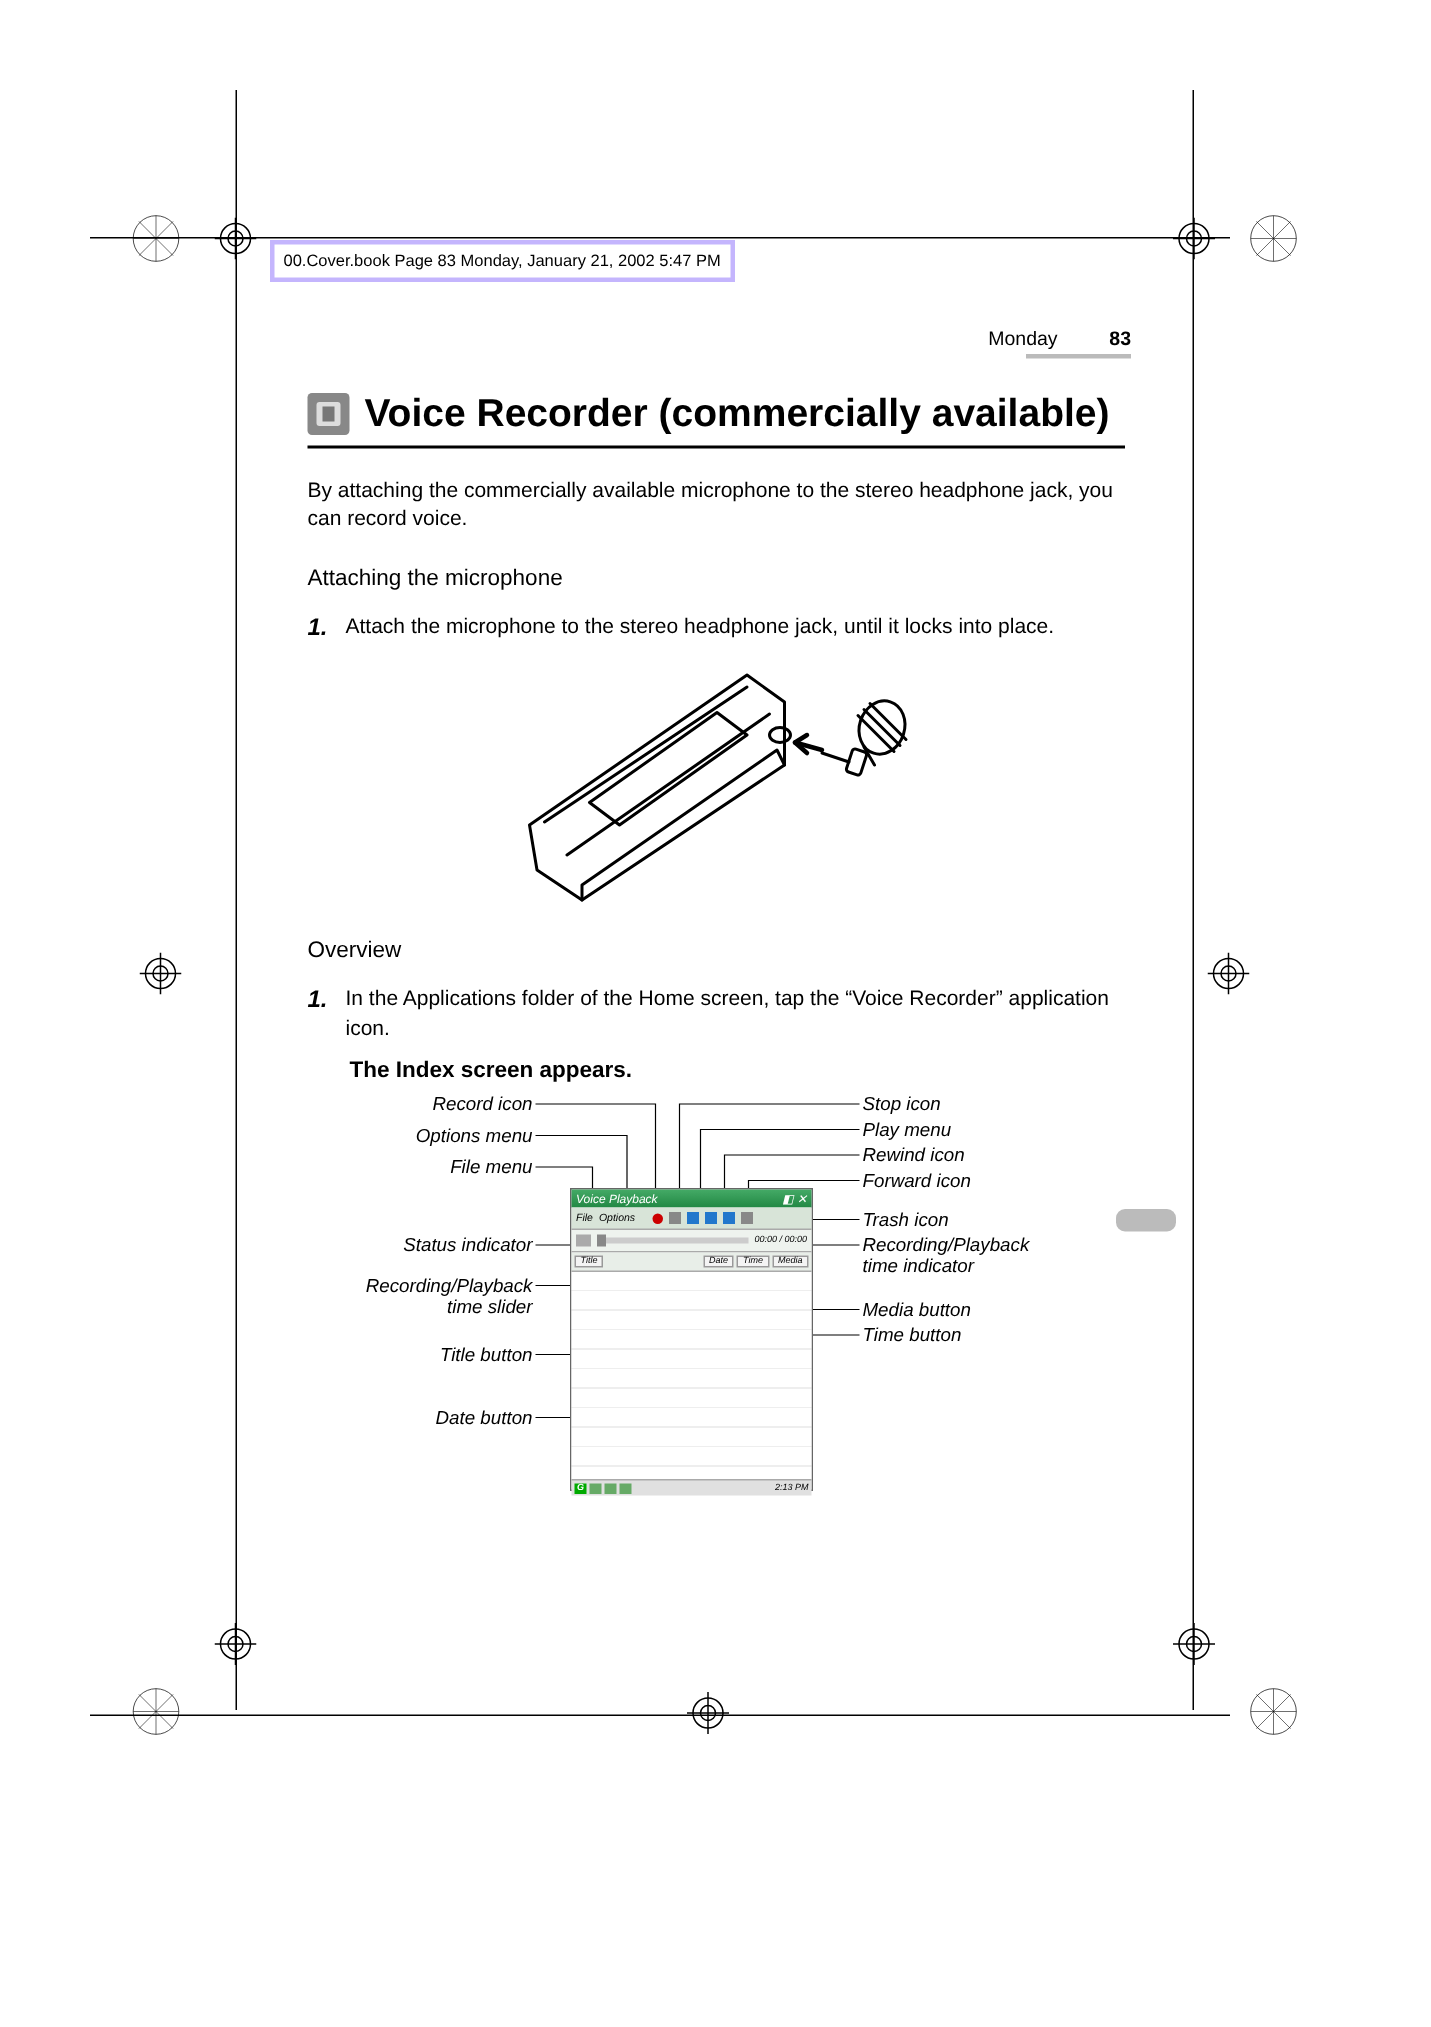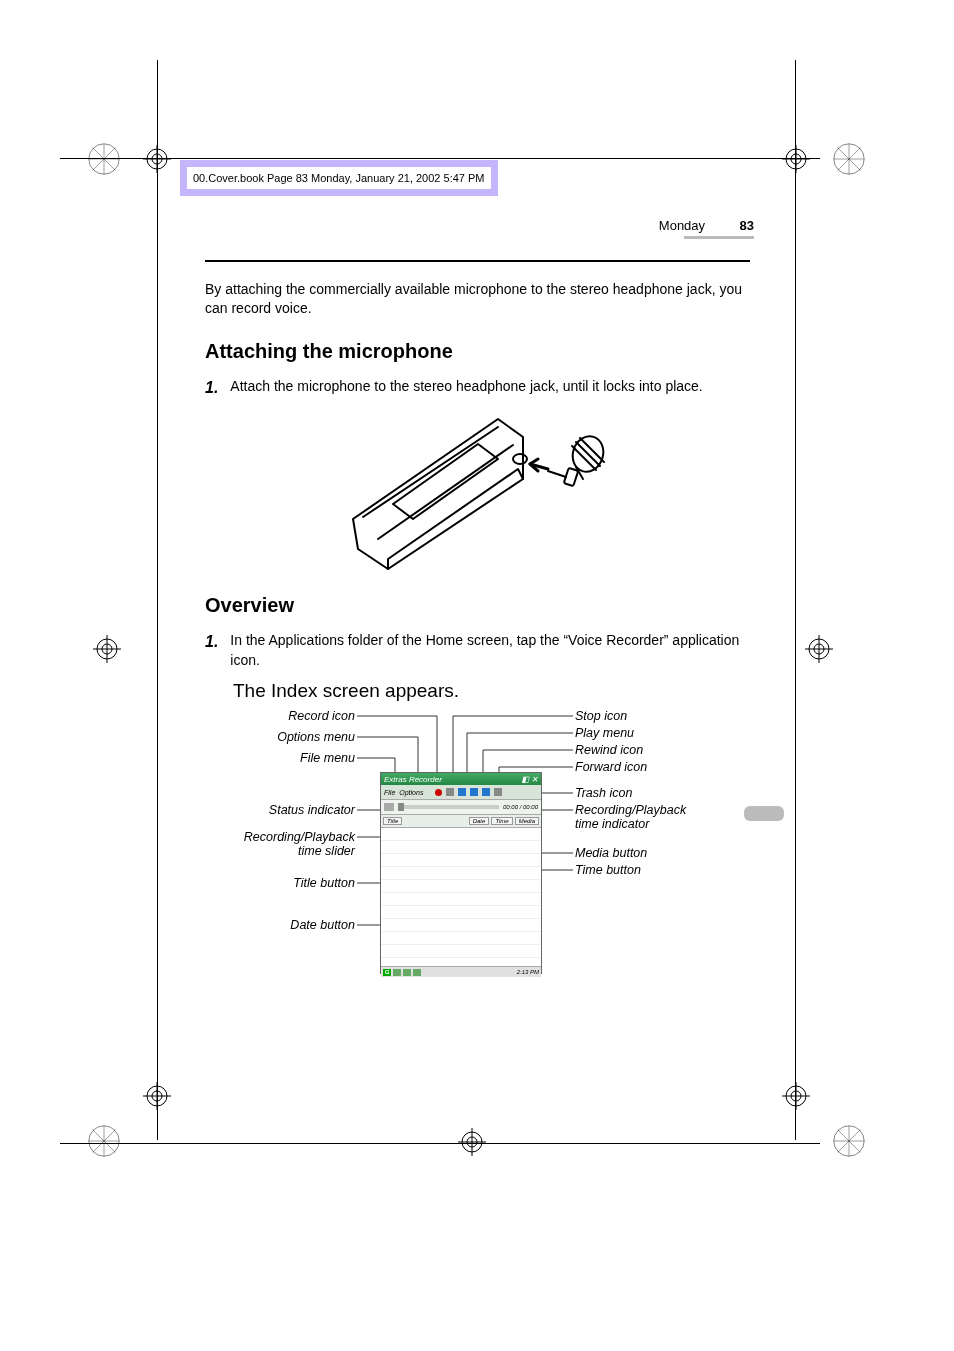--- a/index.html
+++ b/index.html
@@ -25,21 +25,21 @@
   }
   .corner-sphere {
     position: absolute;
     width: 38px; height: 38px;
   }
   .hline { position:absolute; height:1px; background:#000; }
   .vline { position:absolute; width:1px; background:#000; }
   .frame-header-inner {
     position:absolute;
     left:180px; top:160px;
-    border:7px solid #c4b5fd;
+    border:3px solid #c4b5fd;
     height:20px;
     font-size:11px;
     padding: 1px 6px;
     display:flex; align-items:center;
   }
 
   
   .section-header {
     position: absolute;
     right: 200px;
@@ -84,22 +84,22 @@
   }
   .title-rule {
     width:545px; height:2px; background:#000; margin-bottom:18px;
   }
   p.body {
     font-size: 14px;
     line-height: 1.35;
     margin: 0 0 22px 0;
   }
   h2.sub {
-    font-size: 20px;
-    font-weight:bold;
+    font-size: 15px;
+    font-weight:normal;
     margin: 20px 0 14px 0;
   }
   h3.subsub {
     font-size: 15px;
     font-weight:bold;
     margin: 12px 0 8px 0;
   }
   .step {
     display:flex;
     gap:12px;
@@ -107,22 +107,23 @@
     line-height:1.4;
     margin-bottom: 8px;
   }
   .step .num {
     font-style: italic;
     font-weight:bold;
     font-size:16px;
   }
   .step .txt { flex:1; }
   .caption {
-    font-size:19px;
+    font-size:15px;
     margin: 10px 0 4px 28px;
+    font-weight: bold;
   }
 
   
   .mic-illus {
     width: 260px;
     height: 165px;
     margin: 10px auto 10px auto;
     display:block;
   }
 
@@ -310,20 +311,29 @@
   <div class="section-header">
     <span>Monday</span>
     &nbsp;&nbsp;
     <span class="num">83</span>
   </div>
   <div class="section-rule"></div>
   <div class="side-tab"></div>
 
   <div class="content">
 
+    <h1 class="title">
+      <span class="title-icon">
+        <svg width="20" height="20" viewBox="0 0 20 20">
+            <rect x="2" y="2" width="16" height="16" rx="2" fill="#ddd"></rect>
+            <rect x="6" y="5" width="8" height="10" fill="#777"></rect>
+          </svg>
+      </span>
+      <span>Voice Recorder (commercially available)</span>
+    </h1>
     <div class="title-rule"></div>
 
     <p class="body">By attaching the commercially available microphone to the stereo headphone jack, you can record voice.</p>
 
     <h2 class="sub">Attaching the microphone</h2>
 
     <div class="step">
       <span class="num">1.</span>
       <span class="txt">Attach the microphone to the stereo headphone jack, until it locks into place.</span>
     </div>
@@ -399,21 +409,21 @@
           <path d="M368 61  H294 V84"></path>
           <path d="M368 87  H322 V84"></path>
           <path d="M368 104 H320 V100"></path>
           <path d="M368 147 H312 V112"></path>
           <path d="M368 164 H292 V112"></path>
         </g>
       </svg>
 
       <div class="shot">
         <div class="shot-titlebar">
-          <span>Extras Recorder</span>
+          <span>Voice Playback</span>
           <span>◧ ✕</span>
         </div>
         <div class="shot-toolbar">
           <span>File</span>
           <span>Options</span>
           <span style="flex:0 0 4px"></span>
           <span class="rec-dot"></span>
           <span class="tb-ic"></span>
           <span class="tb-ic blue"></span>
           <span class="tb-ic blue"></span>

